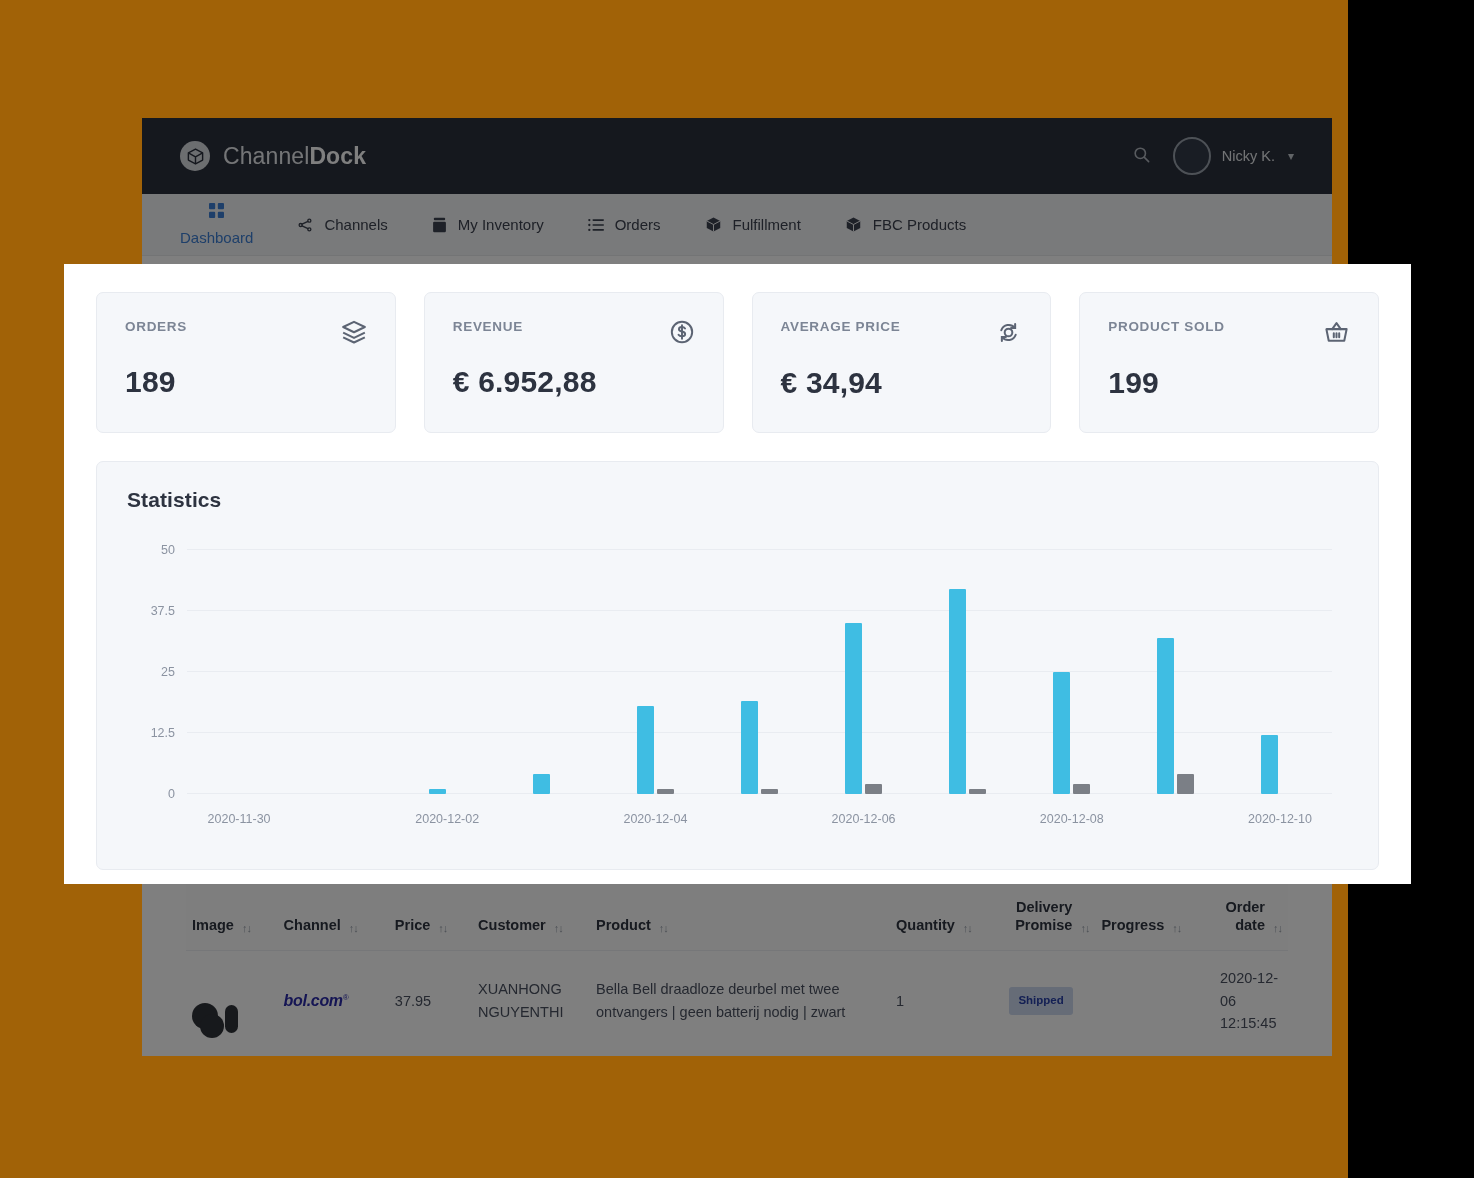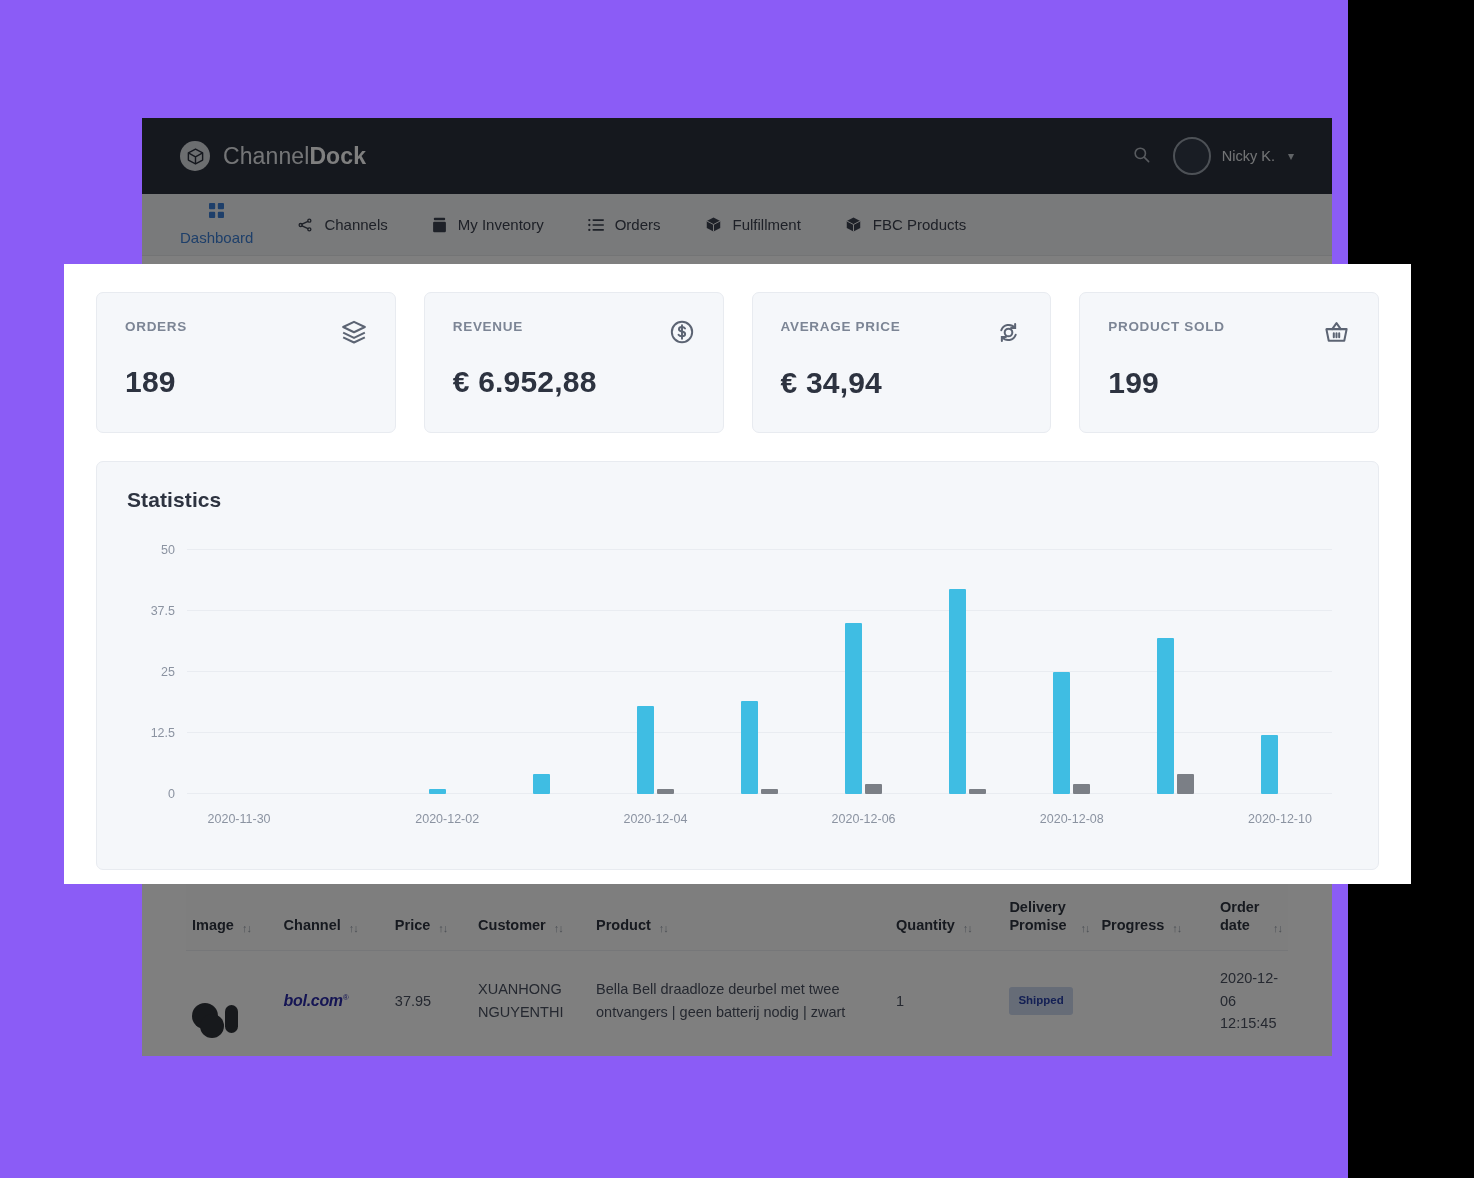--- a/index.html
+++ b/index.html
@@ -3,21 +3,21 @@
 <meta charset="utf-8">
 <title>ChannelDock Dashboard</title>
 <style>
   * { box-sizing: border-box; margin: 0; padding: 0; }
   html, body {
     width: 1474px; height: 1178px;
     background: #000;
     font-family: "Liberation Sans", sans-serif;
     overflow: hidden;
   }
-  #stage { position: relative; width: 1348px; height: 1178px; background:#8b5cf6; }
+  #stage { position: relative; width: 1348px; height: 1178px; background:#a16207; }
 
   
   .app-window {
     position: absolute;
     left: 142px; top: 118px;
     width: 1190px; height: 938px;
     background: #ffffff;
     overflow: hidden;
   }
   .dim-layer {
@@ -72,21 +72,21 @@
   .nav-ic { display:flex; align-items:center; }
 
   
   .bg-content { padding: 26px 44px 0 44px; background:#ffffff; }
   .bg-block { height: 600px; }
 
   
   .table-wrap { padding: 0 44px; background:#ffffff; }
   table.orders { width: 100%; border-collapse: collapse; }
   table.orders thead th {
-    text-align: left; font-size: 14.5px; color:#2f3540; font-weight: 600;
+    text-align: right; font-size: 14.5px; color:#2f3540; font-weight: 600;
     padding: 16px 6px 16px 6px; vertical-align: bottom;
     background:#fdfdfd;
   }
   .th-inner { display:flex; align-items:flex-end; gap:8px; }
   .th-label { line-height: 1.25; }
   .sort-ic { font-size: 11px; color:#9aa1ab; letter-spacing:-1px; white-space:nowrap; }
   table.orders tbody td {
     font-size: 14.5px; color:#4a5160; padding: 16px 6px;
     border-top: 1px solid #edeff2; vertical-align: middle; line-height: 1.55;
   }

